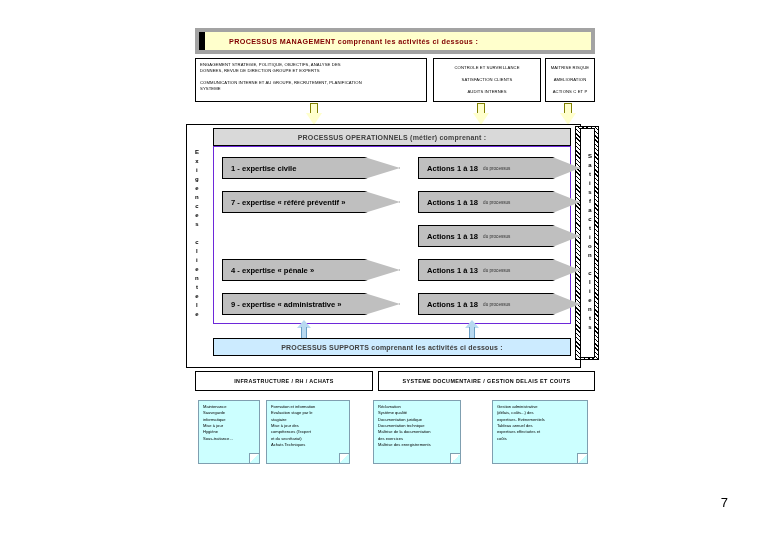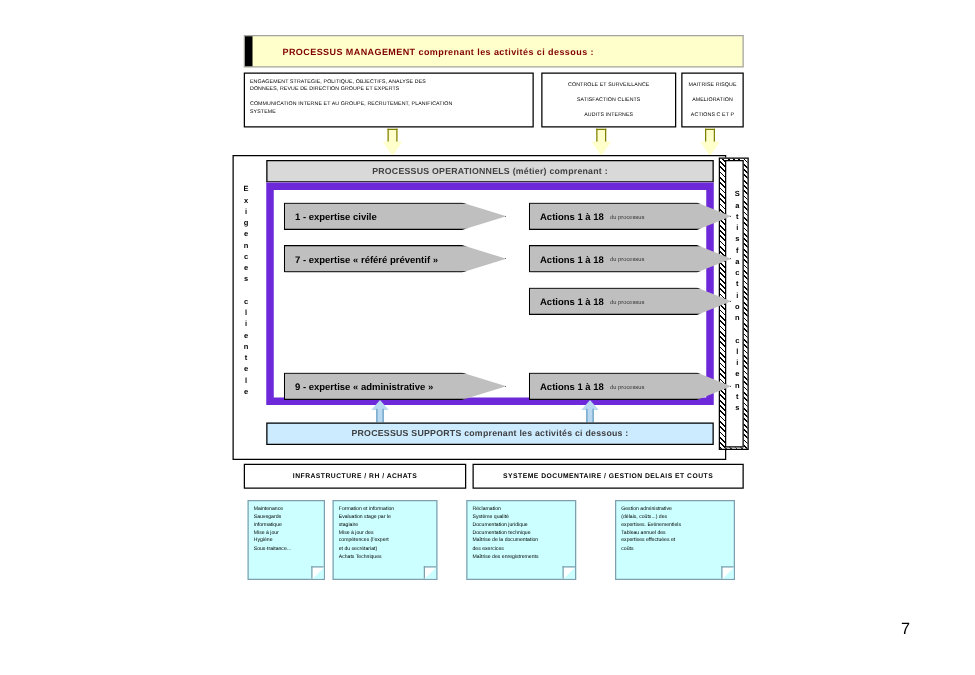--- a/index.html
+++ b/index.html
@@ -15,21 +15,21 @@
     width: 780px; height: 540px;
     background: #ffffff;
   }
 
   
   .abs { position: absolute; }
 
   
   #mgmt-band {
     left: 195px; top: 28px; width: 400px; height: 26px;
-    background: #ffffcc; border: 1px solid #a3a3a3;
+    background: #ffffcc; border: 4px solid #a3a3a3;
     display: flex; align-items: center;
   }
   #mgmt-band .lead { width: 6px; height: 100%; background: #000; position: absolute; left: 0; top: 0; }
   #mgmt-title {
     font-size: 7.2px; font-weight: bold; color: #800000;
     letter-spacing: .35px; padding-left: 30px;
   }
 
   
   #mgmt-row { left: 195px; top: 58px; width: 400px; height: 44px; }
@@ -80,21 +80,21 @@
     left: 580px; top: 128px; width: 15px; height: 230px; background:#fff; border:1px solid #000;
   }
 
   #ops-header {
     left: 213px; top: 128px; width: 358px; height: 18px;
     background: #d9d9d9; border: 1px solid #000;
     display: flex; align-items: center; justify-content: center;
   }
   #ops-header span { font-size: 7px; font-weight: bold; color: #404040; letter-spacing: .2px; }
 
-  #ops-body { left: 213px; top: 146px; width: 358px; height: 178px; border: 6px solid #6d28d9;
+  #ops-body { left: 213px; top: 146px; width: 358px; height: 178px; border: 1px solid #6d28d9;
               background: #fff; }
 
   
   .chev-row { position: absolute; height: 22px; }
   .chev {
     position: absolute; top: 0; height: 22px;
     background: #bfbfbf;
     border: 1px solid #000;
     display: flex; align-items: center;
     box-shadow: 2px 2px 0 rgba(0,0,0,.35);
@@ -270,20 +270,29 @@
       </div>
     </div>
 
     <div class="chev-row" style="left:8px; top:78px; width:342px;">
       <div class="chev chev-right">
         <span class="txt">Actions 1 à 18</span>
         <span class="sub">du processus</span>
       </div>
     </div>
 
+    <div class="chev-row" style="left:8px; top:112px; width:342px;">
+      <div class="chev chev-left">
+        <span class="txt">4 - expertise « pénale »</span>
+      </div>
+      <div class="chev chev-right">
+        <span class="txt">Actions 1 à 13</span>
+        <span class="sub">du processus</span>
+      </div>
+    </div>
 
     <div class="chev-row" style="left:8px; top:146px; width:342px;">
       <div class="chev chev-left">
         <span class="txt">9 - expertise « administrative »</span>
       </div>
       <div class="chev chev-right">
         <span class="txt">Actions 1 à 18</span>
         <span class="sub">du processus</span>
       </div>
     </div>

